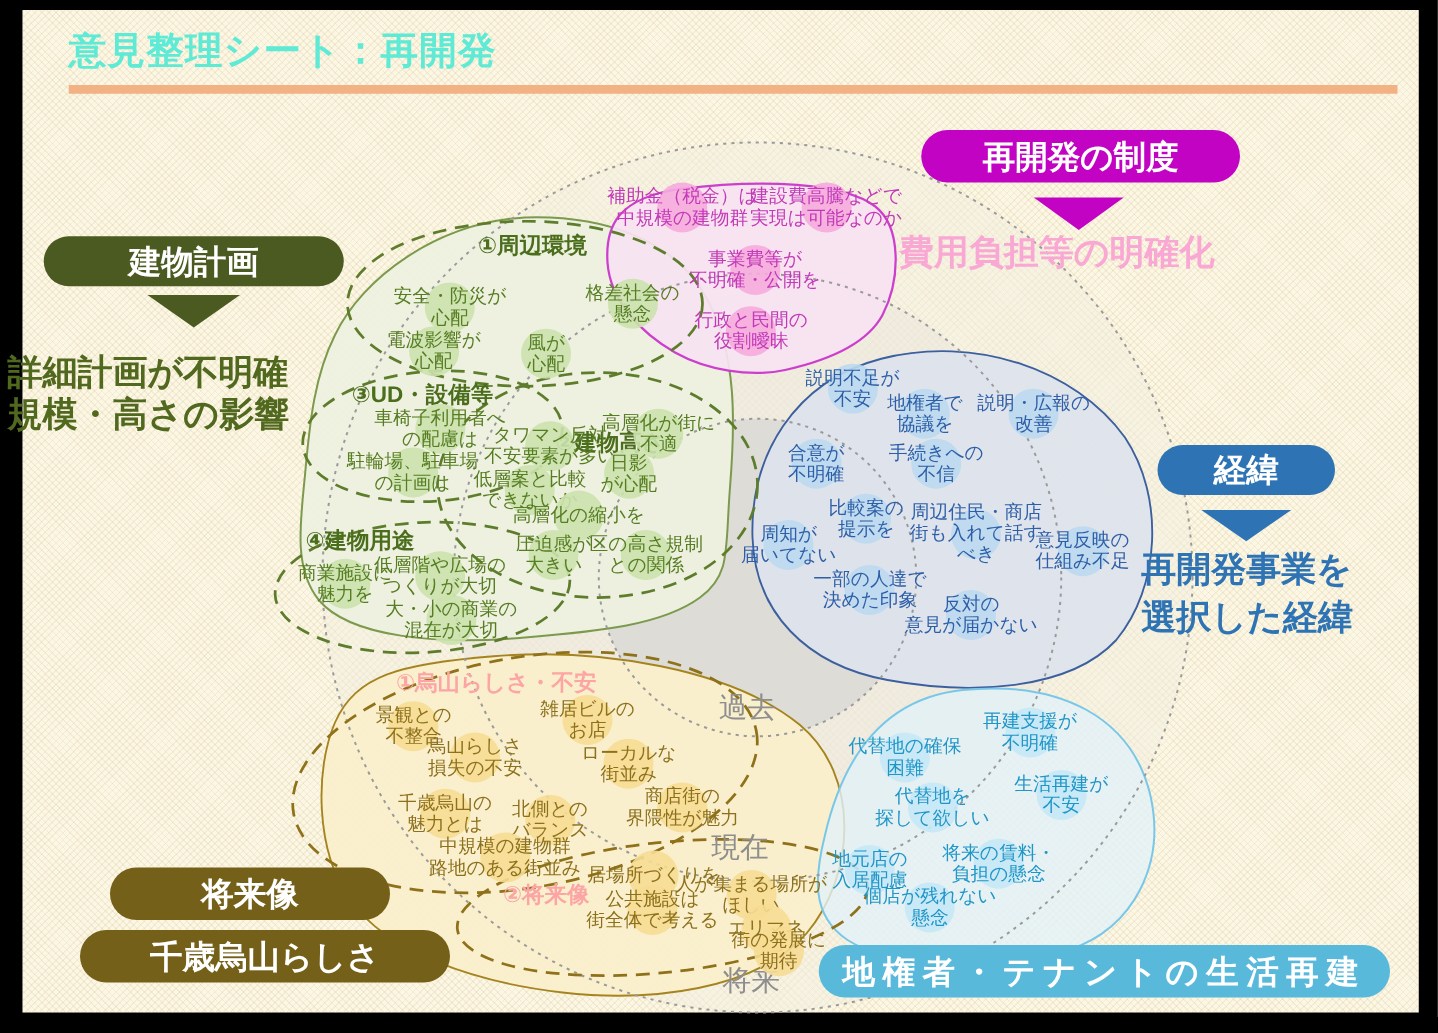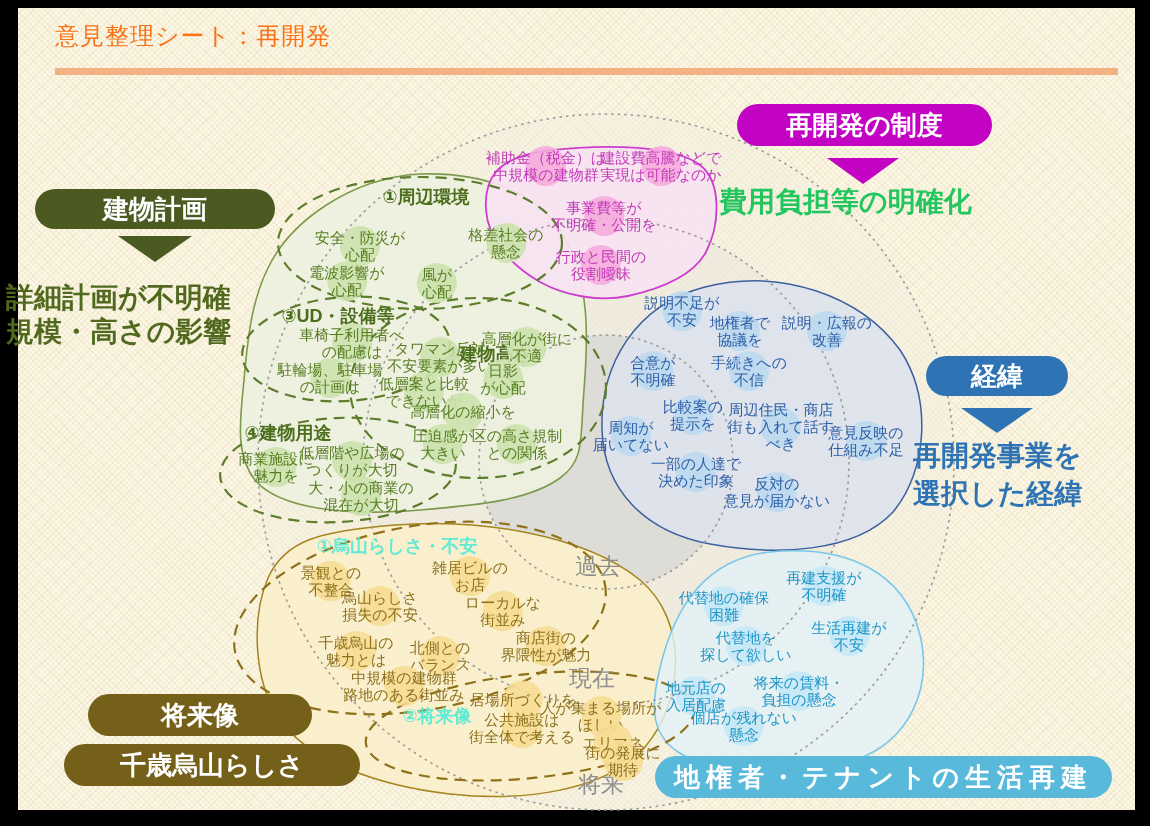--- a/index.html
+++ b/index.html
@@ -3,46 +3,46 @@
 <meta charset="utf-8">
 <style>
   html,body{margin:0;padding:0;background:#000;}
   .board{position:relative;width:1150px;height:826px;background:#000;overflow:hidden;
          font-family:"Liberation Sans","DejaVu Sans",sans-serif;}
   .sheet{position:absolute;left:18px;top:8px;width:1117px;height:802px;background-color:#fcf7e5;
     background-image:
       repeating-linear-gradient(45deg, rgba(214,193,147,.22) 0 1px, transparent 1px 4px),
       repeating-linear-gradient(-45deg, rgba(214,193,147,.22) 0 1px, transparent 1px 4px);}
   .abs{position:absolute;}
-  .page-title{left:55px;top:20px;font-size:24px;font-weight:normal;color:#f97316;letter-spacing:1px;}
+  .page-title{left:55px;top:20px;font-size:30px;font-weight:bold;color:#5eead4;letter-spacing:1px;}
   .title-rule{left:55px;top:68px;width:1063px;height:7px;background:#f2b283;}
   svg.layer{position:absolute;left:0;top:0;z-index:1;pointer-events:none;}
   .pill{position:absolute;z-index:4;border-radius:24px;color:#fff;font-weight:bold;
         display:flex;align-items:center;justify-content:center;white-space:nowrap;}
   .pill-buildingplan{left:35px;top:189px;width:240px;height:40px;background:#4a5a20;font-size:26px;}
   .pill-system{left:737px;top:104px;width:255px;height:42px;background:#c303c3;font-size:26px;}
   .pill-history{left:926px;top:356px;width:142px;height:40px;background:#2e74b5;font-size:26px;}
   .pill-future{left:88px;top:694px;width:224px;height:42px;background:#75601a;font-size:26px;}
   .pill-chitose{left:64px;top:744px;width:296px;height:42px;background:#75601a;font-size:26px;}
   .pill-livelihood{left:655px;top:756px;width:457px;height:42px;background:#58b9da;font-size:26px;letter-spacing:6px;}
   .caption{position:absolute;z-index:4;font-weight:bold;white-space:pre-line;}
   .caption-green{left:6px;top:281px;font-size:28px;color:#51691e;line-height:1.22;}
-  .caption-magenta{left:719px;top:183px;font-size:28px;color:#22c55e;}
+  .caption-magenta{left:719px;top:183px;font-size:28px;color:#f9a8d4;}
   .caption-blue{left:913px;top:437px;font-size:28px;color:#2e74b5;line-height:1.35;}
   .note{position:absolute;z-index:3;transform:translate(-50%,-50%);text-align:center;
         font-size:15px;line-height:1.14;white-space:pre-line;}
   .note.heading{font-size:18px;font-weight:bold;white-space:nowrap;}
   .note.hl::before{content:"";position:absolute;left:50%;top:50%;width:40px;height:40px;
         border-radius:50%;transform:translate(-50%,-50%);z-index:-1;opacity:.9;}
   .note.green{color:#567d22}   .note.green.hl::before{background:#cbe2ad}
   .note.green.heading{color:#4b6e1d}
   .note.pink{color:#c23ab8}    .note.pink.hl::before{background:#f5abdd}
   .note.blue{color:#2d5fa8}    .note.blue.hl::before{background:#bcd9f0}
   .note.yellow{color:#8d701c}  .note.yellow.hl::before{background:#f6dc93}
-  .note.yellow.heading{color:#5eead4}
+  .note.yellow.heading{color:#fca5a5}
   .note.cyan{color:#1f96c8}    .note.cyan.hl::before{background:#c6e8f6}
   .note.time{color:#8e8e8e;font-size:23px;z-index:2;white-space:nowrap;}
 </style>
 </head>
 <body>
 
 <div class="board">
   <div class="sheet abs"></div>
 
   <div class="abs page-title">意見整理シート：再開発</div>

